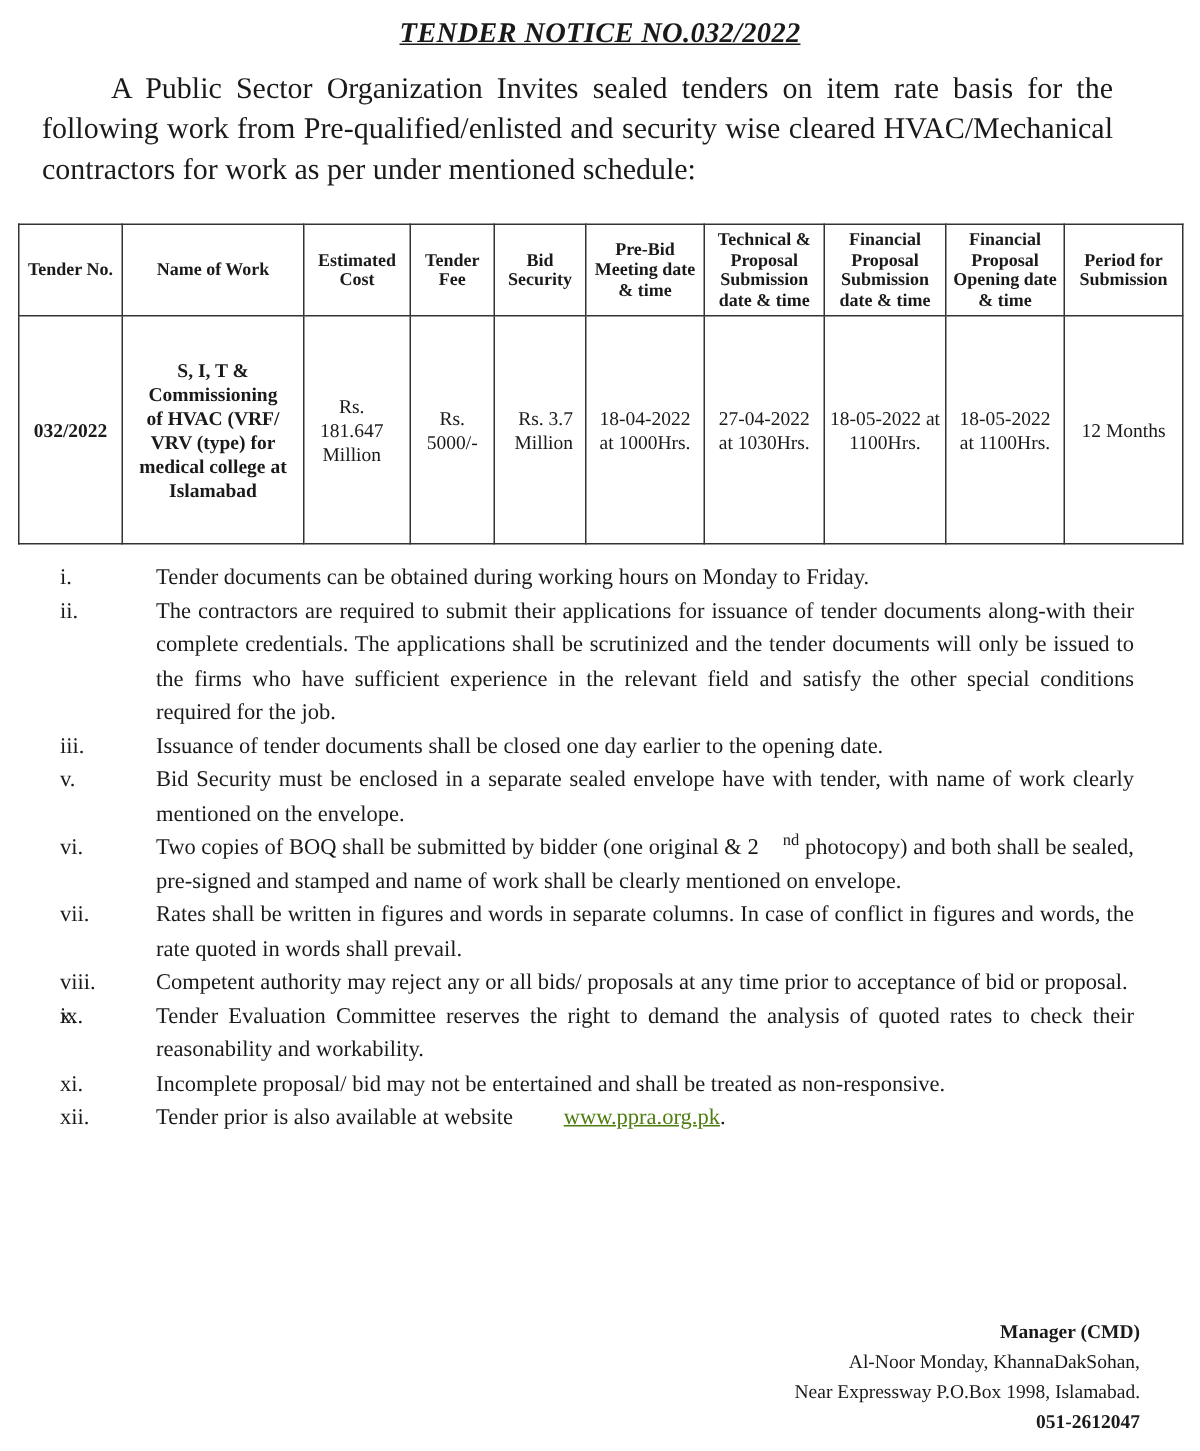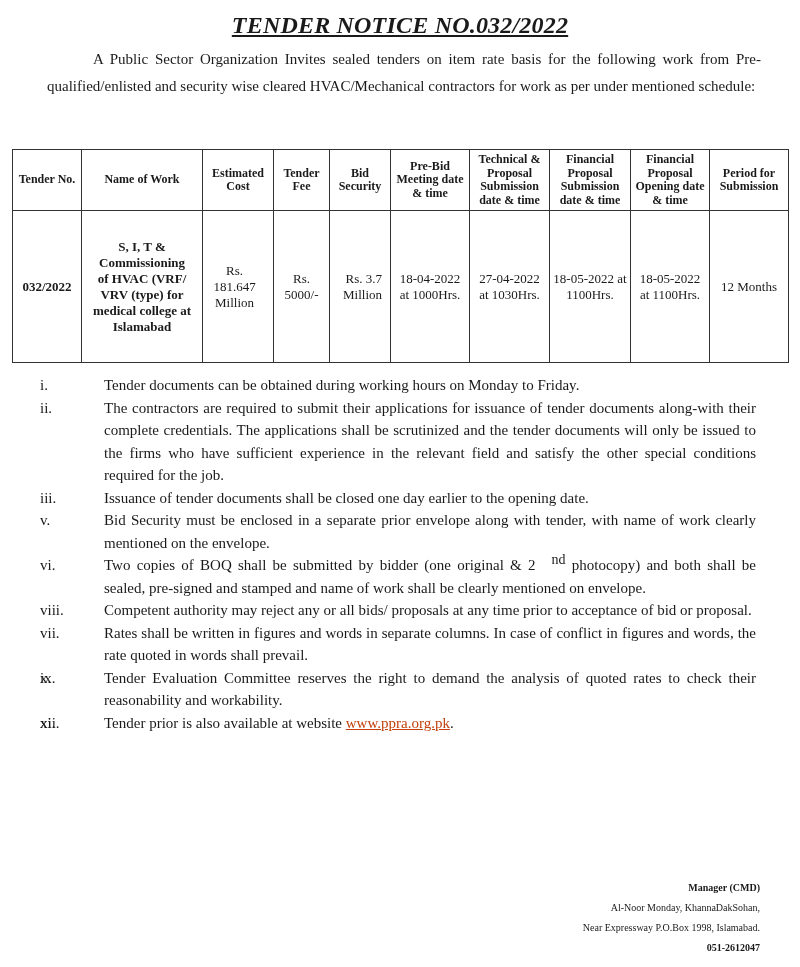--- a/index.html
+++ b/index.html
@@ -2,26 +2,26 @@
 <html><head>
 <meta charset="utf-8">
 <style>
   html, body { margin: 0; padding: 0; background: #ffffff; }
   body {
     width: 800px; height: 967px; position: relative; overflow: hidden;
     font-family: "Liberation Serif", serif; color: #1a1a1a;
   }
   .title {
     position: absolute; top: 12px; left: 0; width: 800px; text-align: center;
-    font-size: 24px; font-weight: bold; font-style: italic; text-decoration: underline;
+    font-size: 19px; font-weight: bold; font-style: italic; text-decoration: underline;
     letter-spacing: 0.2px;
   }
   .intro {
-    position: absolute; top: 46px; left: 47px; width: 714px;
-    font-size: 15px; line-height: 27px; text-align: justify; text-indent: 46px;
+    position: absolute; top: 46px; left: 28px; width: 714px;
+    font-size: 20px; line-height: 27px; text-align: justify; text-indent: 46px;
   }
   table.sched {
     position: absolute; top: 149px; left: 12px; width: 776px; height: 214px;
     border-collapse: collapse; table-layout: fixed;
   }
   table.sched th, table.sched td {
     border: 1.3px solid #333; text-align: center; vertical-align: middle;
     padding: 2px 3px; font-size: 12.5px; line-height: 15px;
   }
   table.sched th { font-weight: bold; height: 56px; font-size: 12px; line-height: 13.5px; }
@@ -31,25 +31,25 @@
   td.mid-low { padding-top: 14px; }
   .conditions {
     position: absolute; top: 374px; left: 40px; width: 716px;
     list-style: none; margin: 0; padding: 0;
   }
   .conditions li {
     position: relative; padding-left: 64px; font-size: 15px; line-height: 22.5px;
     text-align: justify; margin-bottom: 0px;
   }
   .conditions li .num { position: absolute; left: 0; width: 30px; text-align: left; }
-  .conditions li a { color: #c2410c; text-decoration: underline; }
-  sup { font-size: 14px; line-height: 0; padding-left: 16px; }
+  .conditions li a { color: #4d7c0f; text-decoration: underline; margin-left: 30px; }
+  sup { font-size: 11px; line-height: 0; padding-left: 16px; }
   .signature {
     position: absolute; top: 878px; right: 40px; text-align: right;
-    font-size: 10px; line-height: 20px;
+    font-size: 13px; line-height: 20px;
   }
   .signature .b { font-weight: bold; }
 </style>
 </head>
 <body>
 
 <div class="title">TENDER NOTICE NO.032/2022</div>
 
 <p class="intro" style="margin:0;">A Public Sector Organization Invites sealed tenders on item rate basis for the following work from Pre-qualified/enlisted and security wise cleared HVAC/Mechanical contractors for work as per under mentioned schedule:</p>
 
@@ -93,27 +93,27 @@
       <td>18-05-2022 at 1100Hrs.</td>
       <td>12 Months</td>
     </tr>
   </tbody>
 </table>
 
 <ul class="conditions">
   <li><span class="num">i.</span><span>Tender documents can be obtained during working hours on Monday to Friday.</span></li>
   <li><span class="num">ii.</span><span>The contractors are required to submit their applications for issuance of tender documents along-with their complete credentials. The applications shall be scrutinized and the tender documents will only be issued to the firms who have sufficient experience in the relevant field and satisfy the other special conditions required for the job.</span></li>
   <li><span class="num">iii.</span><span>Issuance of tender documents shall be closed one day earlier to the opening date.</span></li>
-  <li><span class="num">v.</span><span>Bid Security must be enclosed in a separate prior envelope along with tender, with name of work clearly mentioned on the envelope.</span></li>
+  <li><span class="num">v.</span><span>Bid Security must be enclosed in a separate sealed envelope have with tender, with name of work clearly mentioned on the envelope.</span></li>
   <li><span class="num">vi.</span><span>Two copies of BOQ shall be submitted by bidder (one original &amp; 2</span><sup>nd</sup><span> photocopy) and both shall be sealed, pre-signed and stamped and name of work shall be clearly mentioned on envelope.</span></li>
+  <li><span class="num">vii.</span><span>Rates shall be written in figures and words in separate columns. In case of conflict in figures and words, the rate quoted in words shall prevail.</span></li>
   <li><span class="num">viii.</span><span>Competent authority may reject any or all bids/ proposals at any time prior to acceptance of bid or proposal.</span></li>
-  <li><span class="num">vii.</span><span>Rates shall be written in figures and words in separate columns. In case of conflict in figures and words, the rate quoted in words shall prevail.</span></li>
   <li><span class="num">ix.</span></li>
   <li><span class="num">x.</span><span>Tender Evaluation Committee reserves the right to demand the analysis of quoted rates to check their reasonability and workability.</span></li>
-  <li><span class="num">xi.</span></li>
+  <li><span class="num">xi.</span><span>Incomplete proposal/ bid may not be entertained and shall be treated as non-responsive.</span></li>
   <li><span class="num">xii.</span><span>Tender prior is also available at website </span><a>www.ppra.org.pk</a><span>.</span></li>
 </ul>
 
 <div class="signature">
   <div class="b">Manager (CMD)</div>
   <div>Al-Noor Monday, KhannaDakSohan,</div>
   <div>Near Expressway P.O.Box 1998, Islamabad.</div>
   <div class="b">051-2612047</div>
 </div>
 

